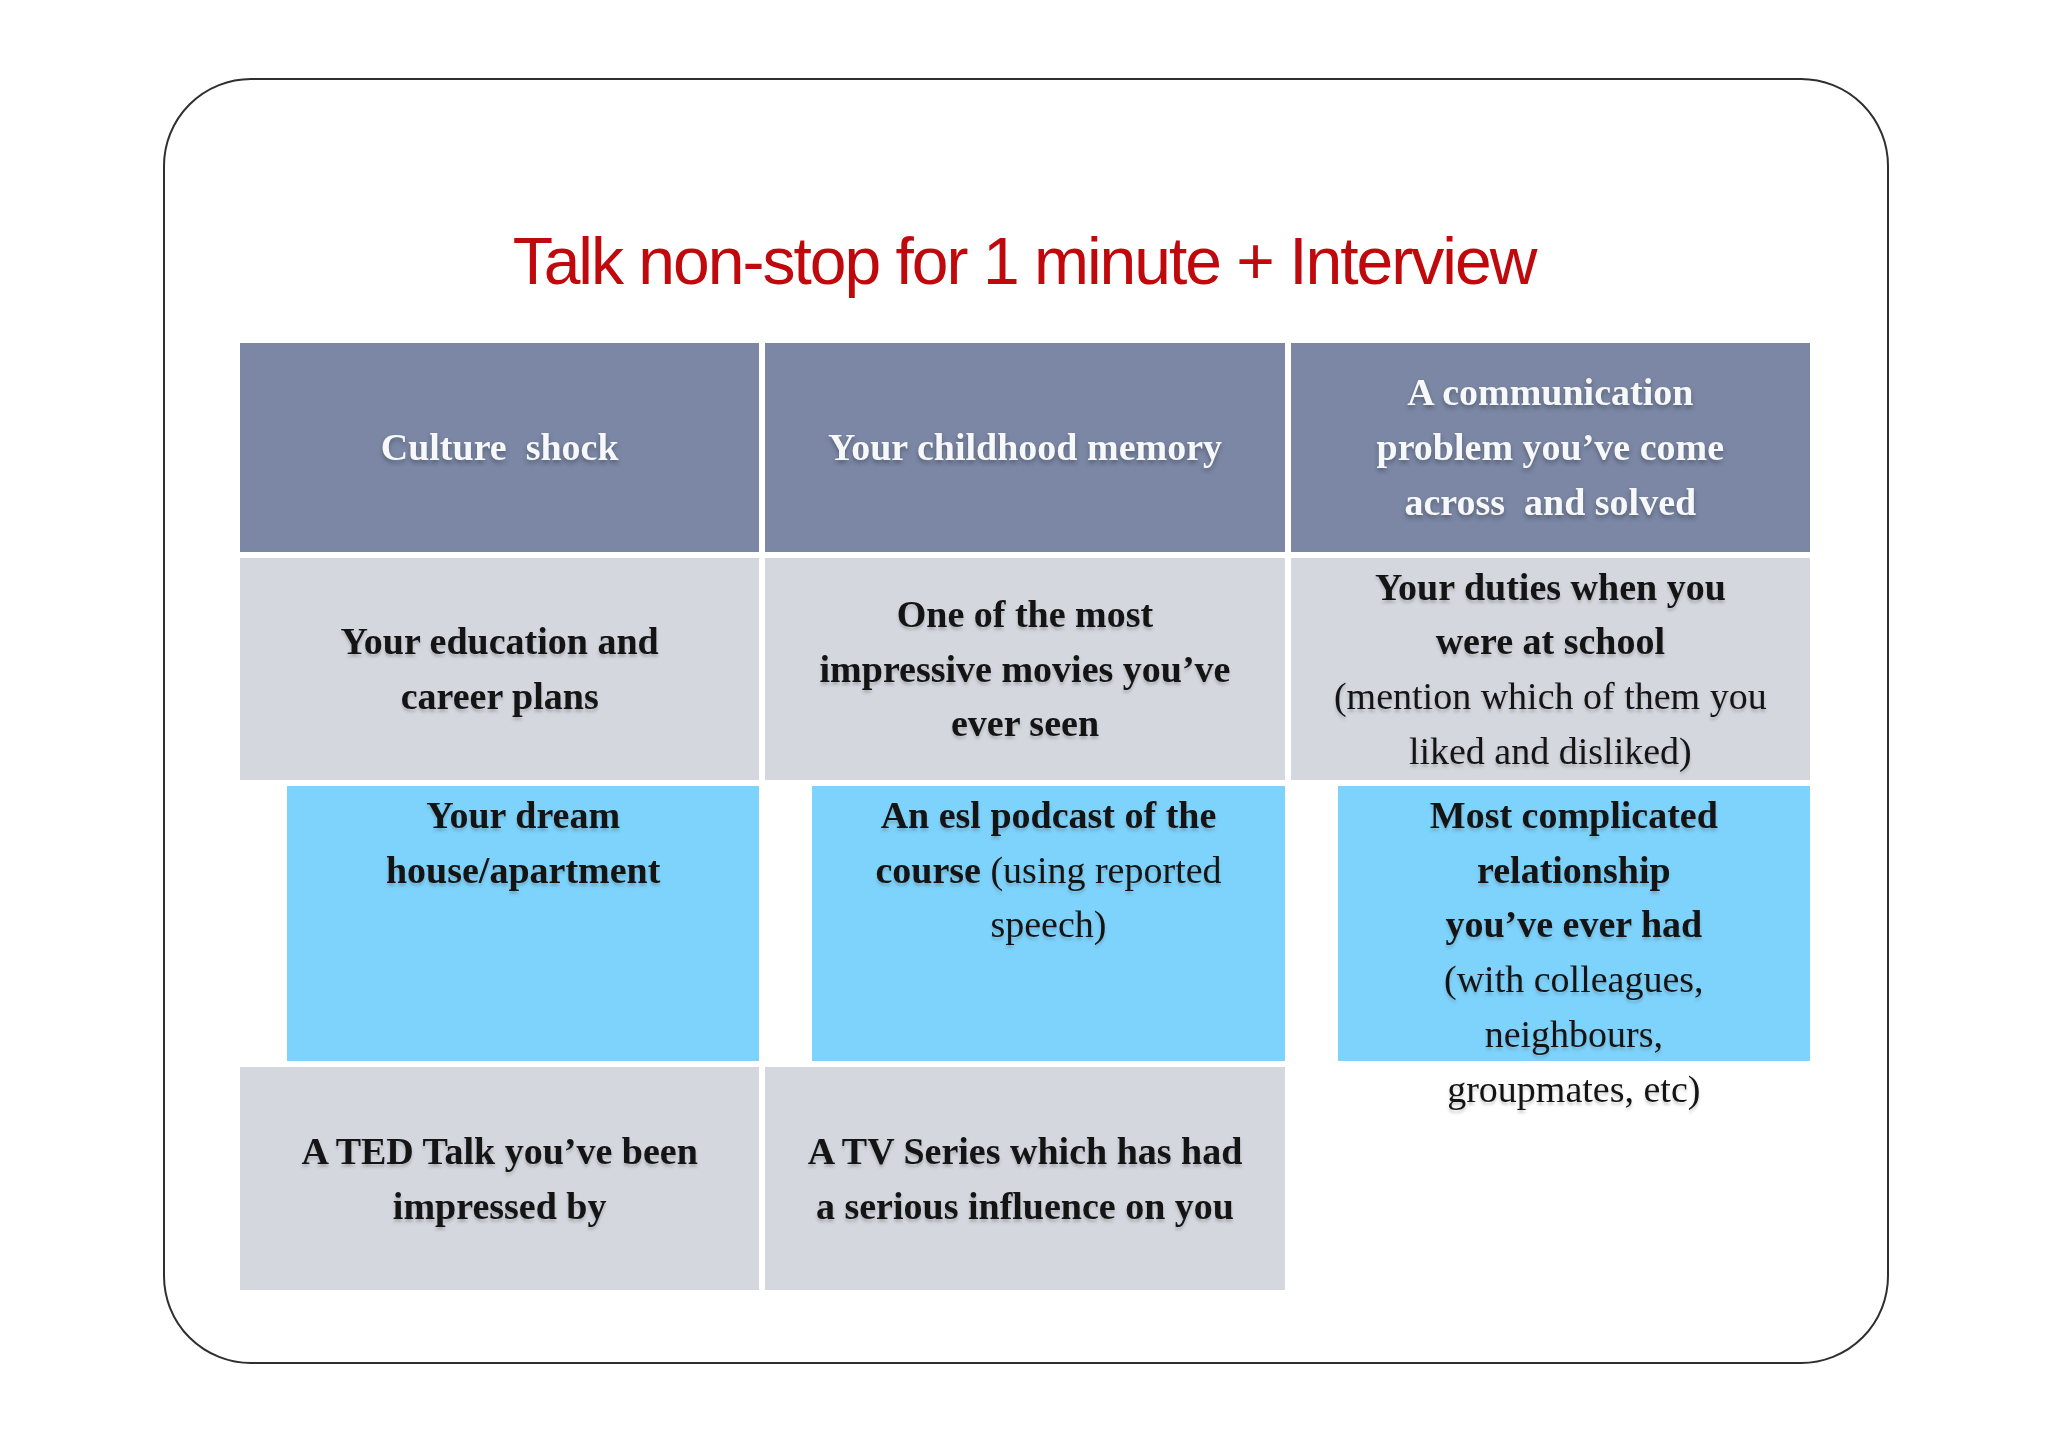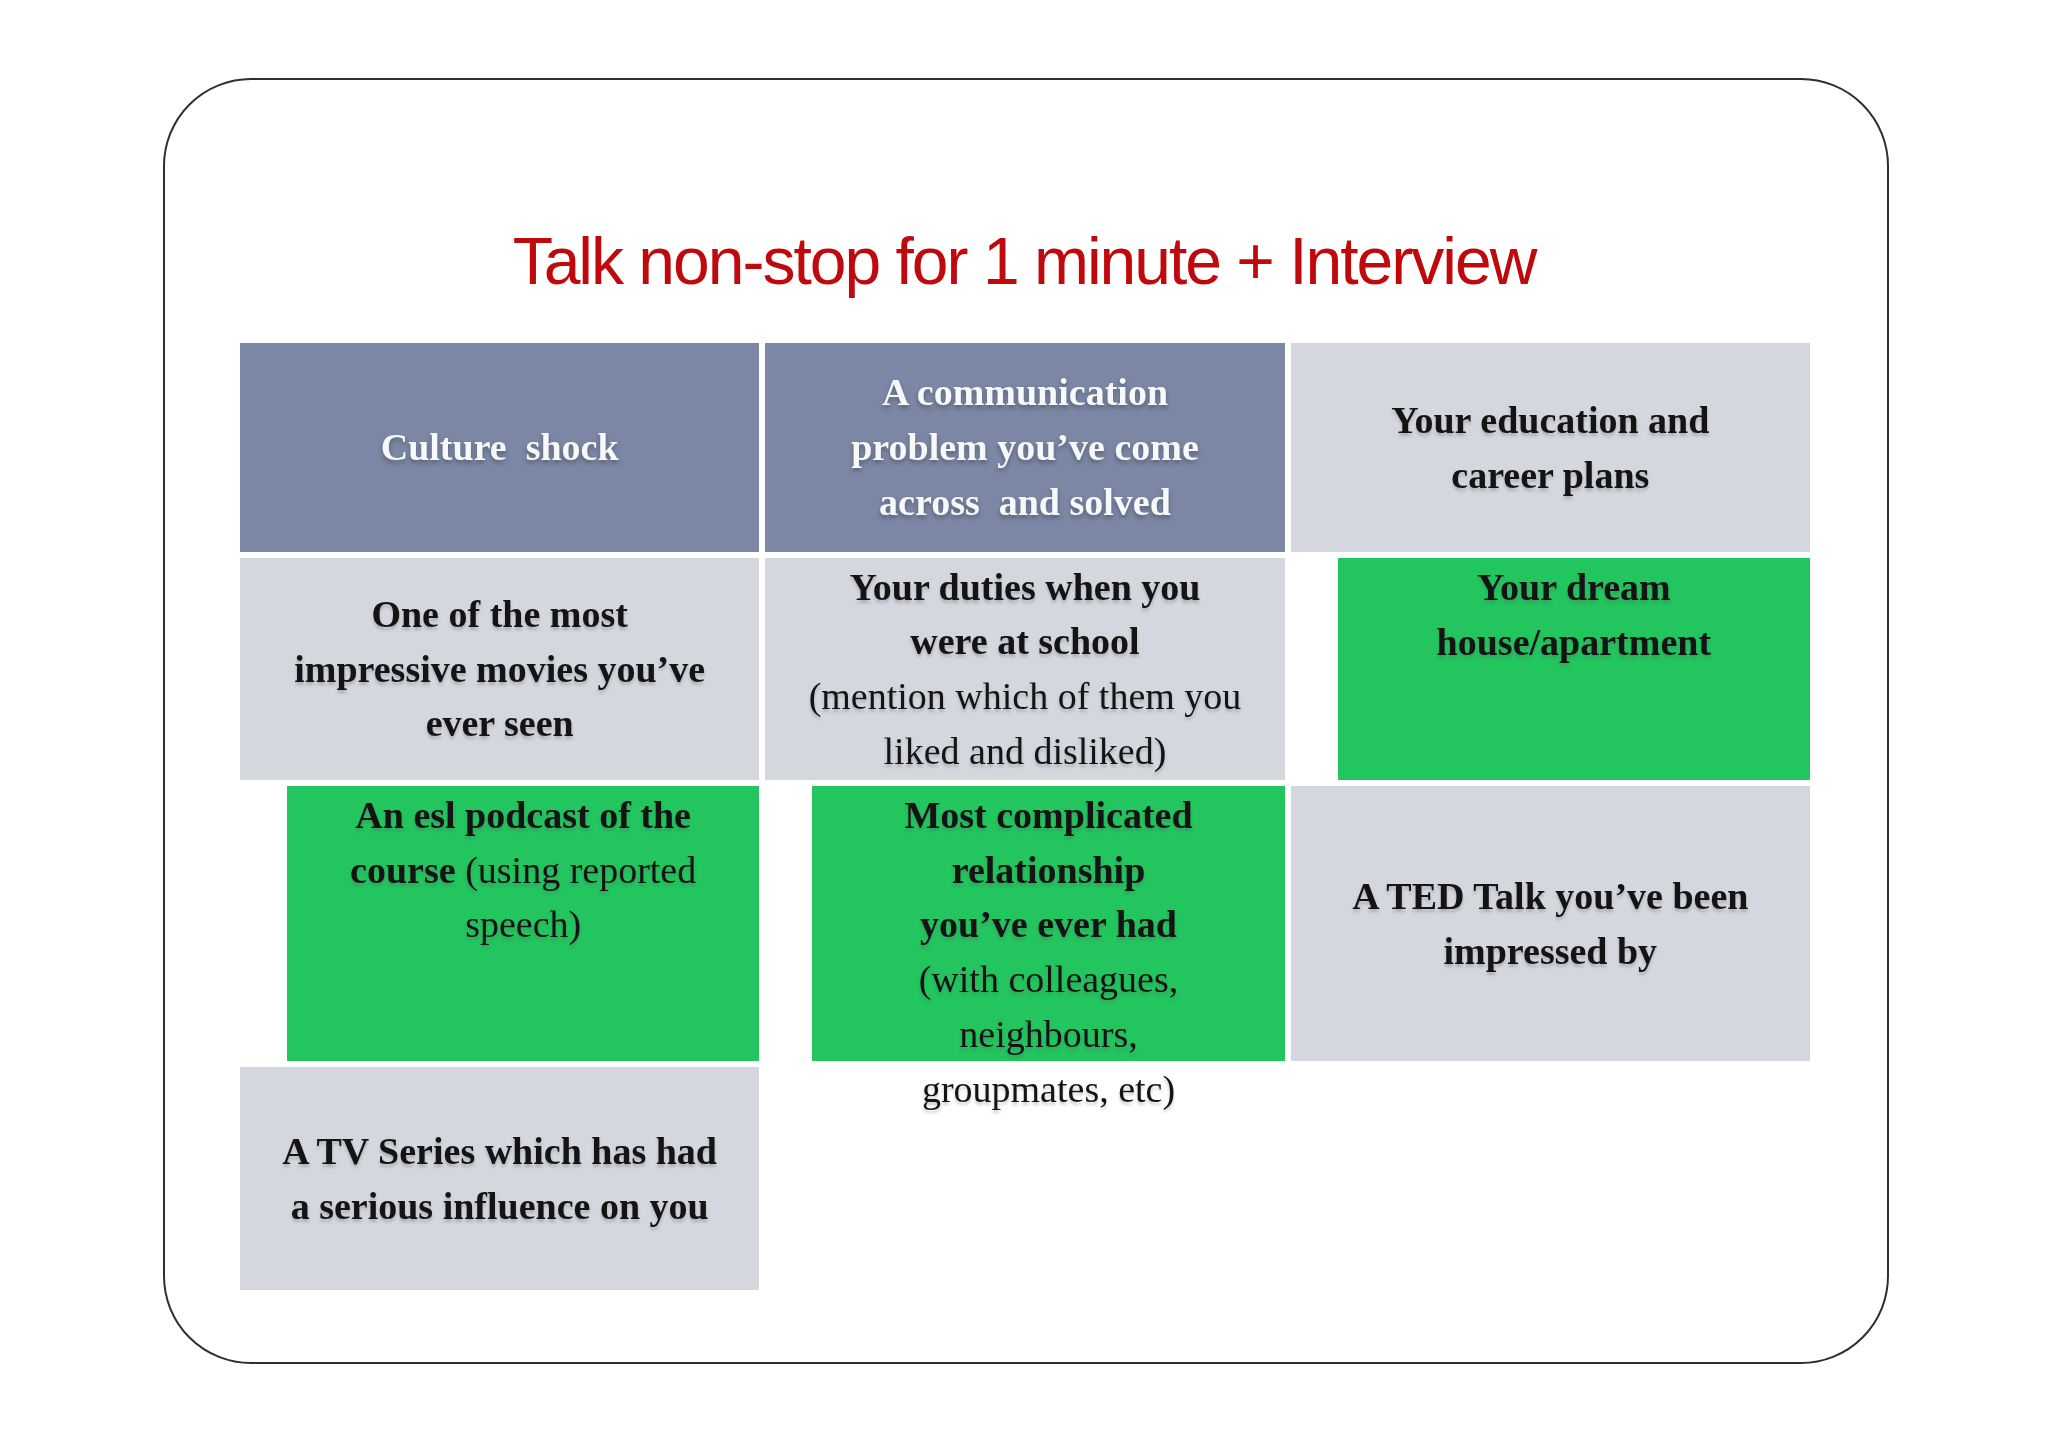--- a/index.html
+++ b/index.html
@@ -50,21 +50,21 @@
   }
   .cell {
     display: flex;
     align-items: center;
     justify-content: center;
     padding: 2px 20px;
     box-sizing: border-box;
   }
   .cell.head { background: #7b87a4; }
   .cell.light { background: #d4d7de; }
-  .cell.lighter { background: #22c55e; margin-left: 47px; }
+  .cell.lighter { background: #7dd3fc; margin-left: 47px; }
   .cell.top { align-items: flex-start; }
   .txt {
     width: 100%;
     text-align: center;
     white-space: pre-line;
     font-family: "Liberation Serif", serif;
     font-size: 38px;
     line-height: 1.44;
     color: #141414;
     text-shadow: 0 3px 3px rgba(90, 90, 100, 0.30);
@@ -80,20 +80,23 @@
 <body>
 
 <div class="slide-frame"></div>
 
 <div class="slide-title">Talk non-stop for 1 minute + Interview</div>
 
 <div class="topic-table">
 
   <div class="cell head">
       <div class="txt"><span class="m">Culture &nbsp;shock</span></div>
+    </div>
+  <div class="cell head">
+      <div class="txt"><span class="m">Your childhood memory</span></div>
     </div>
   <div class="cell head">
       <div class="txt"><span class="m">A communication
 problem you’ve come
 across &nbsp;and solved</span></div>
     </div>
 
   <div class="cell light">
       <div class="txt"><span class="m">Your education and
 career plans</span><span class="n"></span></div>

